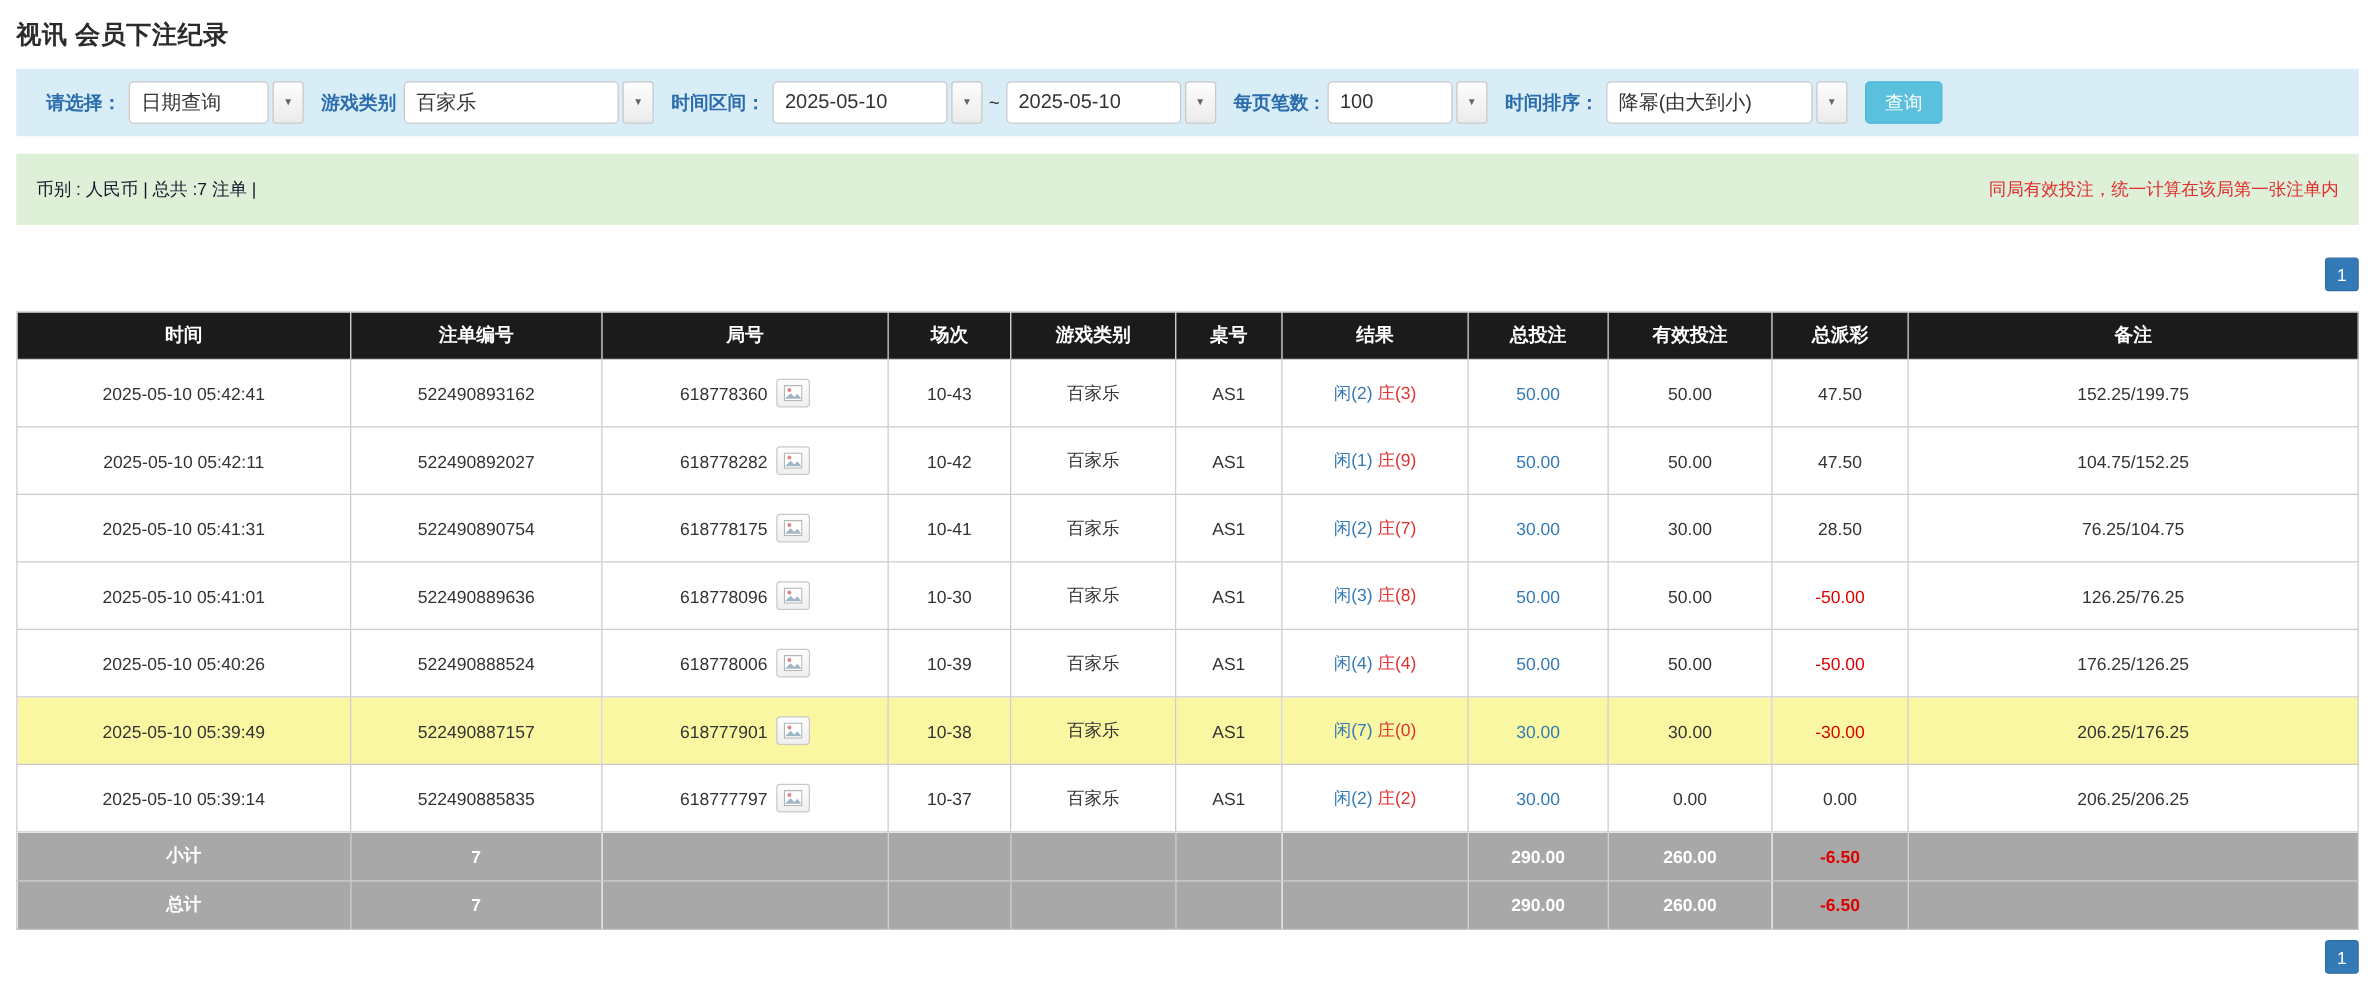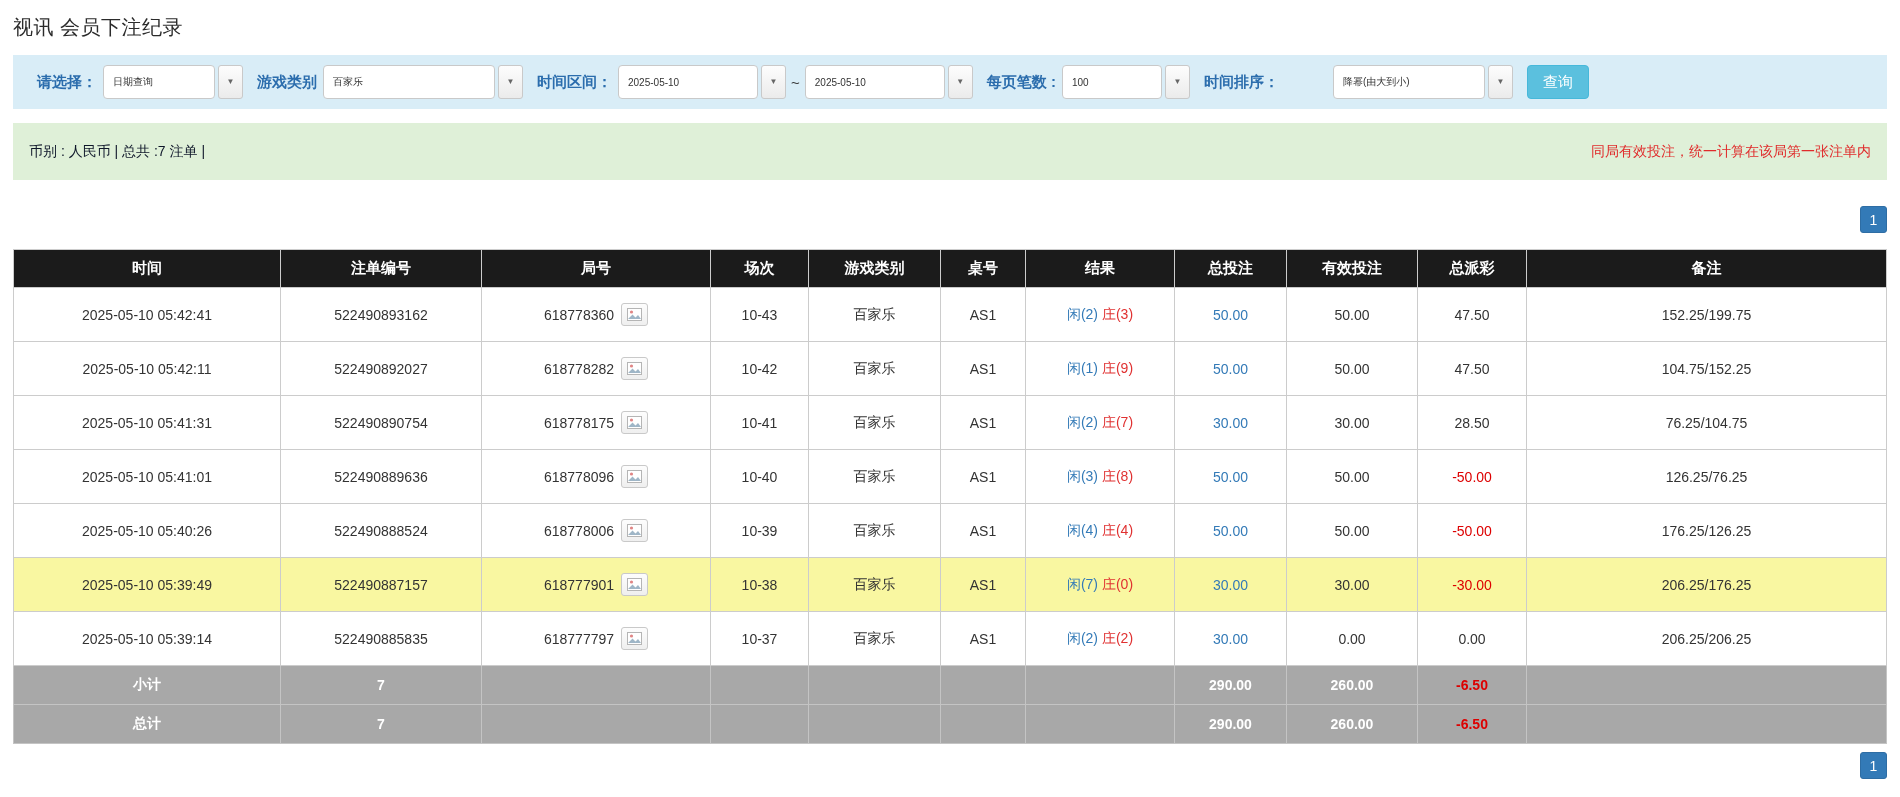--- a/index.html
+++ b/index.html
@@ -5,56 +5,56 @@
   * { box-sizing: border-box; margin: 0; padding: 0; }
   html, body { background: #fff; }
   body {
     width: 1900px; min-height: 797px;
     font-family: "Liberation Sans", "DejaVu Sans", sans-serif;
     color: #333;
   }
   .page { padding: 10px 13px 6px; }
 
   .page-title {
-    font-size: 20px; font-weight: 400; color: #2b2b2b;
+    font-size: 20px; font-weight: 700; color: #2b2b2b;
     margin: 4px 0 14px; letter-spacing: 0.5px;
   }
 
   
   .filter-bar {
     background: #d9edf7;
     height: 54px;
     display: flex; align-items: center;
     padding: 0 12px;
     white-space: nowrap;
   }
   .flabel {
     color: #2b6dad; font-weight: bold; font-size: 15px;
     margin: 0 6px 0 14px;
   }
   .filter-bar .flabel:first-child { margin-left: 12px; }
   .combo { display: flex; align-items: center; }
   .combo input {
     height: 34px; border: 1px solid #c9c9c9; border-radius: 4px;
-    padding: 0 9px; font-size: 10px; color: #333; background: #fff;
+    padding: 0 9px; font-size: 16px; color: #333; background: #fff;
     font-family: "Liberation Sans", "DejaVu Sans", sans-serif;
   }
   .arrow-btn {
     width: 25px; height: 34px; margin-left: 3px;
     border: 1px solid #c9c9c9; border-radius: 3px;
     background: linear-gradient(#fdfdfd, #ebebeb);
     color: #666; font-size: 8px; line-height: 1;
     display: flex; align-items: center; justify-content: center;
     cursor: pointer;
   }
   .w-select { width: 112px; }
   .w-game   { width: 172px; }
   .w-date   { width: 140px; }
   .w-size   { width: 100px; }
-  .w-sort   { width: 152px; margin-left: 48px; }
+  .w-sort   { width: 165px; }
   .tilde { margin: 0 5px; color: #333; font-size: 15px; }
   .search-btn {
     margin-left: 14px; height: 34px; padding: 0 15px;
     background: #5bc0de; border: 1px solid #46b8da; border-radius: 4px;
     color: #fff; font-size: 15px; cursor: pointer;
     font-family: "Liberation Sans", "DejaVu Sans", sans-serif;
     text-align: center;
   }
 
   
@@ -272,21 +272,21 @@
           <td><span class="round-wrap">
               <span>618778096</span>
               <button class="icon-btn">
                 <svg width="15" height="13" viewBox="0 0 15 13">
                   <rect x="0.5" y="0.5" width="14" height="12" fill="#ffffff" stroke="#b5b5b5"></rect>
                   <circle cx="4.5" cy="4" r="1.6" fill="#e08585"></circle>
                   <path d="M1 11 L5.5 6.5 L8.5 9.5 L11 7 L14 11 Z" fill="#9fb6c7"></path>
                 </svg>
               </button>
             </span></td>
-          <td>10-40</td>
+          <td>10-30</td>
           <td>百家乐</td>
           <td>AS1</td>
           <td><span class="result-player">闲(3)</span> <span class="result-banker">庄(8)</span></td>
           <td><span class="blue-link">50.00</span></td>
           <td>50.00</td>
           <td class="neg">-50.00</td>
           <td>126.25/76.25</td>
         </tr>
         <tr>
           <td>2025-05-10 05:40:26</td>

